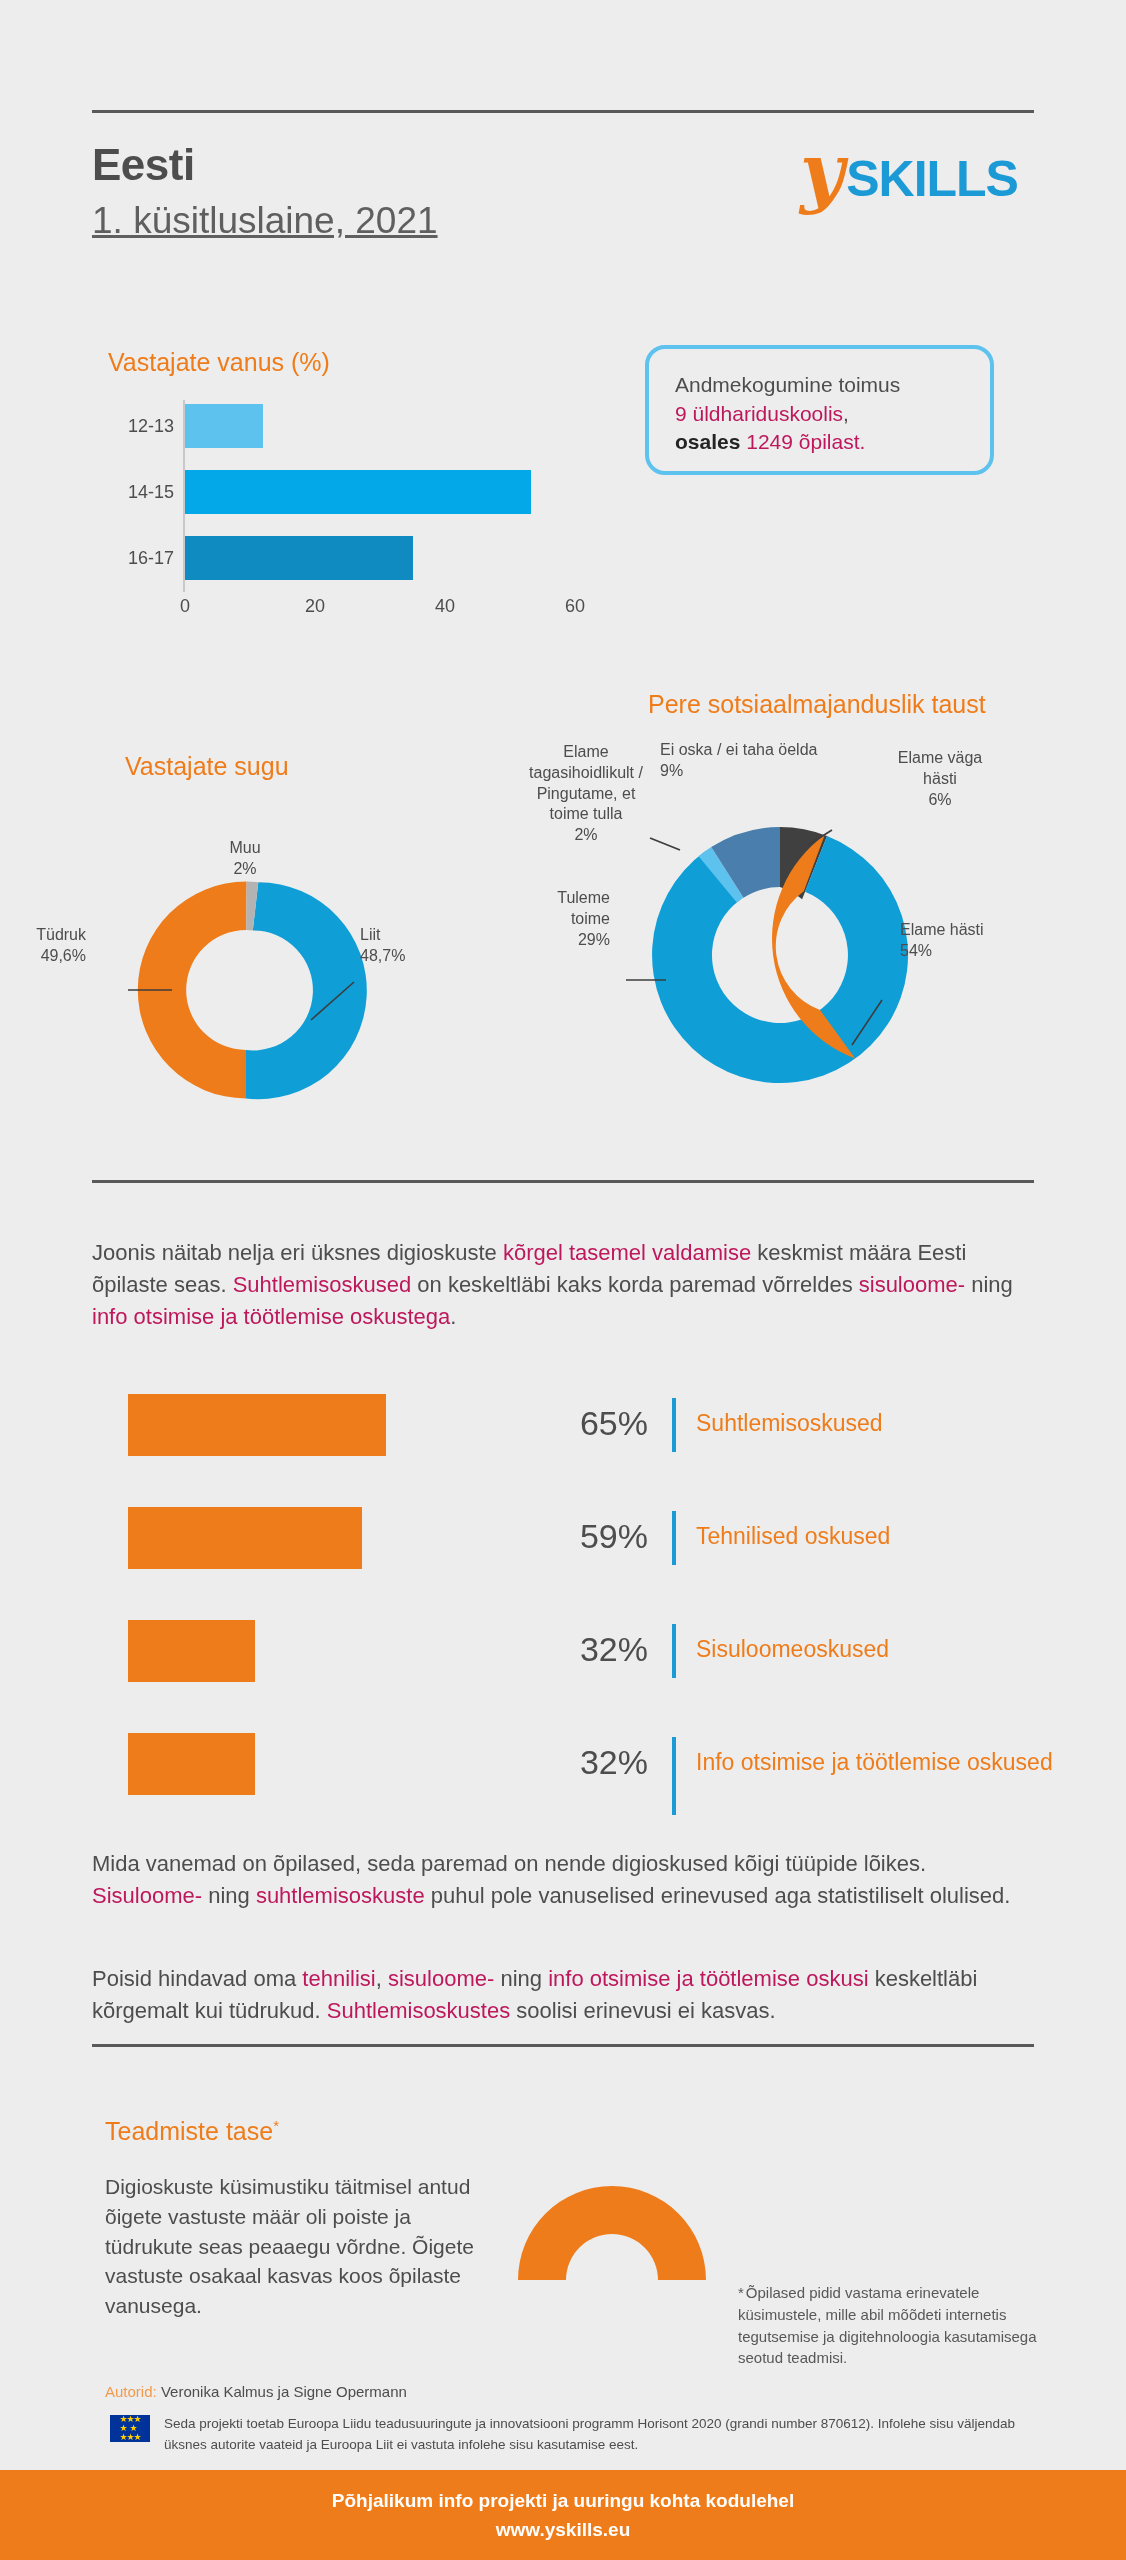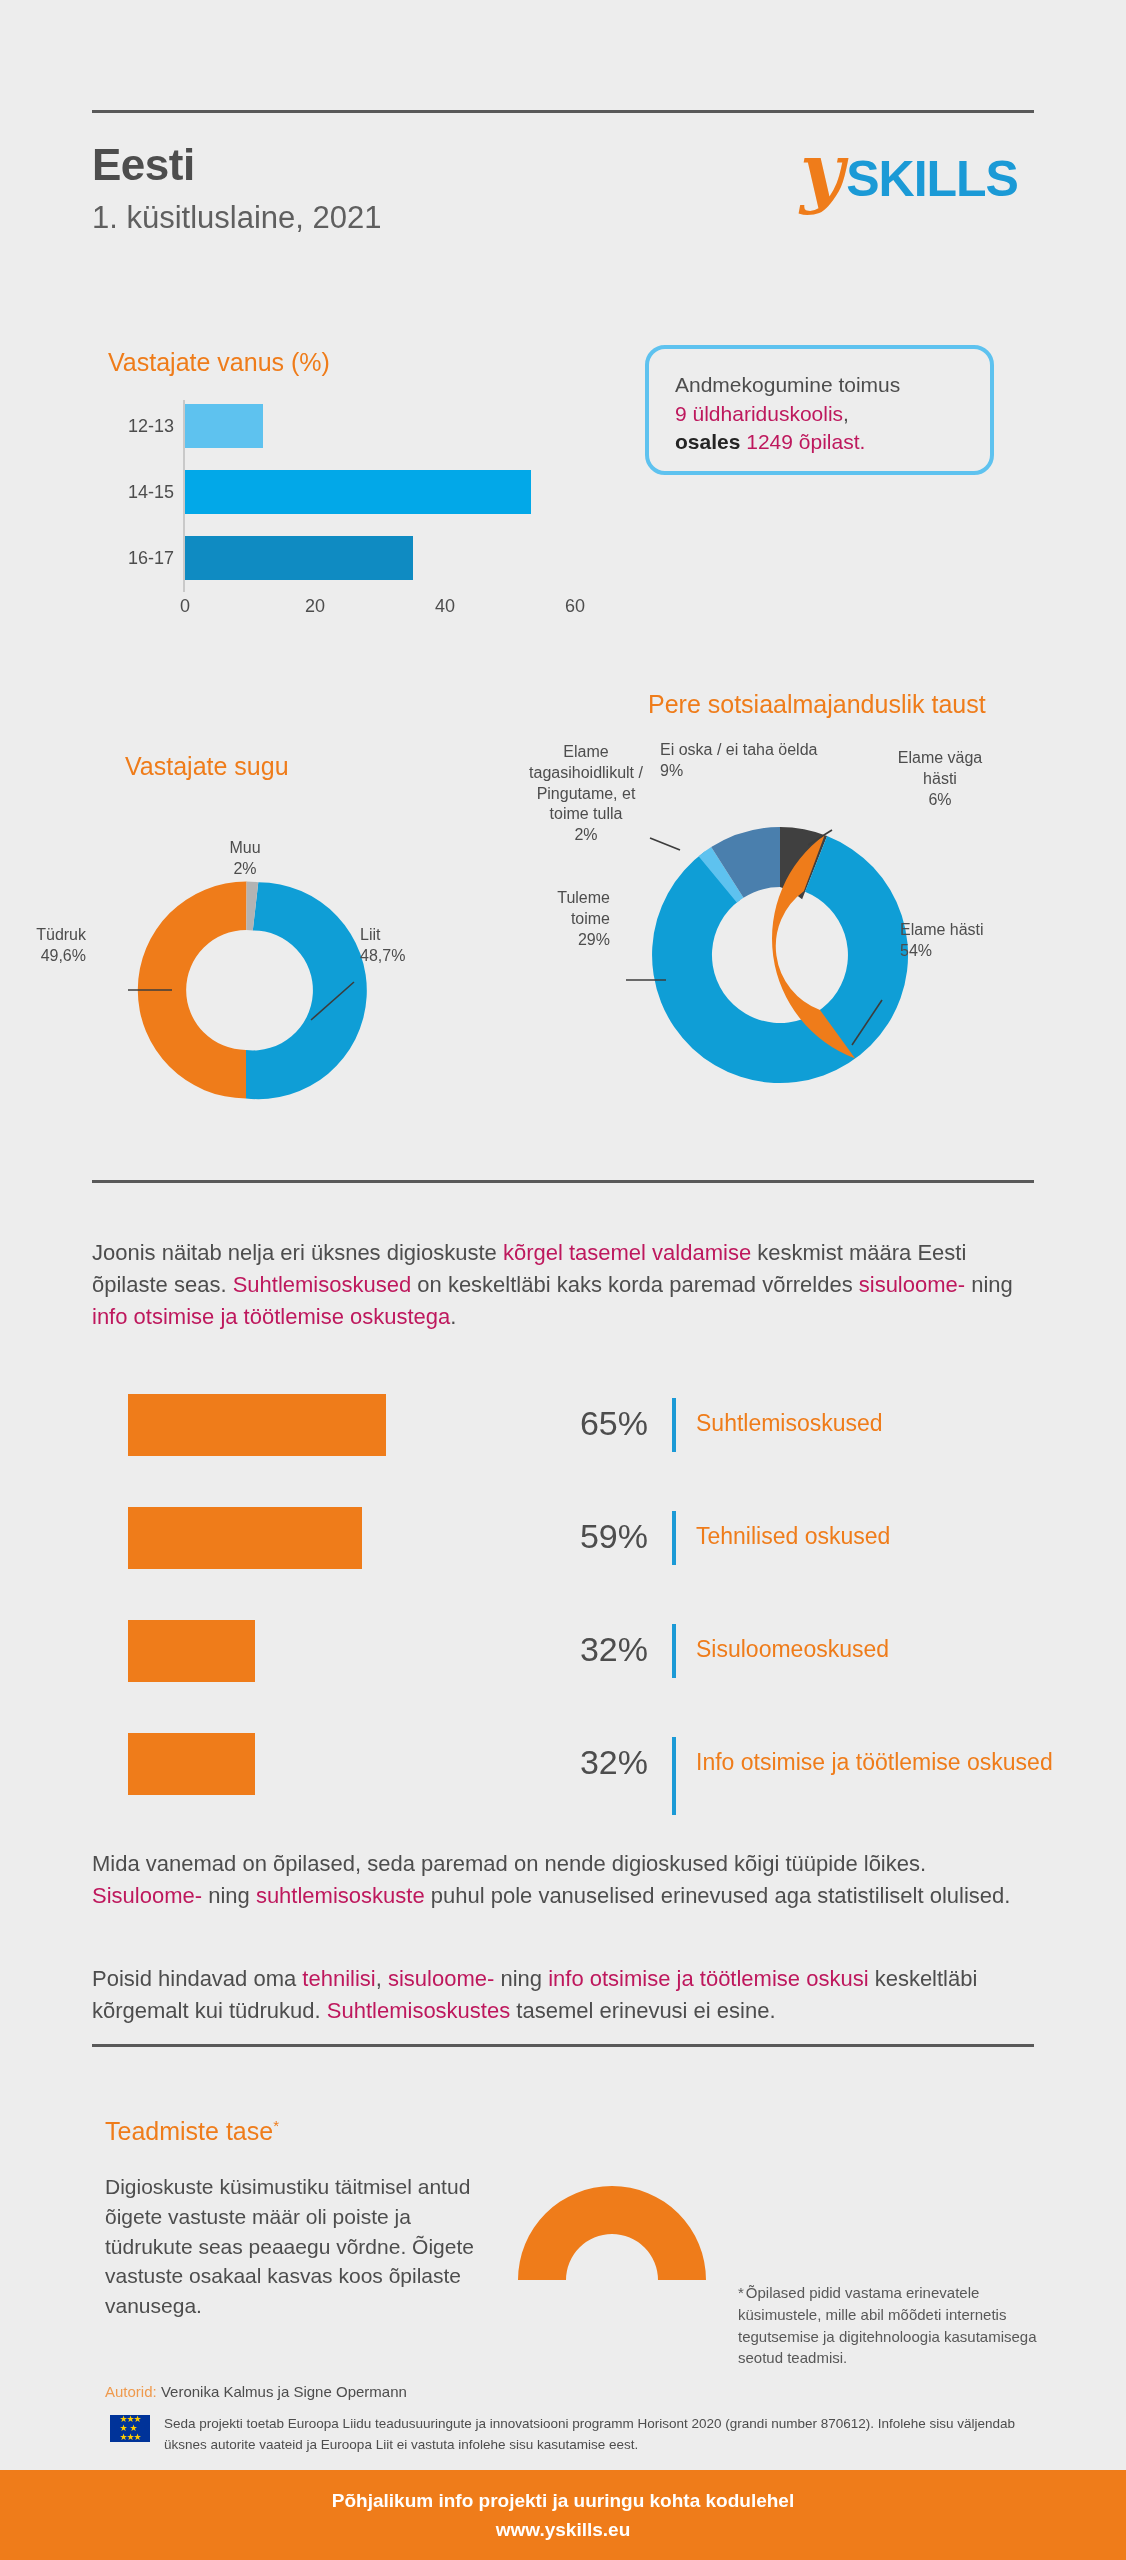--- a/index.html
+++ b/index.html
@@ -28,21 +28,21 @@
 
   
   #hdr-rule { left: 92px; top: 110px; width: 942px; }
   #title {
     position: absolute; left: 92px; top: 140px;
     font-size: 44px; font-weight: bold; color: #4d4d4d;
     letter-spacing: -0.5px;
   }
   #subtitle {
     position: absolute; left: 92px; top: 200px;
-    font-size: 31px; color: #5f5f5f; font-weight: normal;
+    font-size: 37px; color: #5f5f5f; font-weight: normal; text-decoration: underline;
   }
   #logo {
     position: absolute; left: 800px; top: 140px;
     height: 70px; display: flex; align-items: baseline;
   }
   #logo .y {
     font-family: "DejaVu Serif", serif;
     font-style: italic; font-size: 76px; font-weight: bold;
     color: #ef7c1a; line-height: 0.8; margin-right: 2px;
     transform: translateY(2px);
@@ -351,21 +351,21 @@
       <div class="slabel">Info otsimise ja töötlemise oskused</div>
     </div>
 
   </div>
 
   <div class="para" style="top:1848px;">
     <span>Mida vanemad on õpilased, seda paremad on nende digioskused kõigi tüüpide lõikes. </span><span class="orange">Sisuloome-</span><span> ning </span><span class="orange">suhtlemisoskuste</span><span> puhul pole vanuselised erinevused aga statistiliselt olulised.</span>
   </div>
 
   <div class="para" style="top:1963px;">
-    <span>Poisid hindavad oma </span><span class="orange">tehnilisi</span><span>, </span><span class="orange">sisuloome-</span><span> ning </span><span class="orange">info otsimise ja töötlemise oskusi</span><span> keskeltläbi kõrgemalt kui tüdrukud. </span><span class="orange">Suhtlemisoskustes</span><span> tasemel erinevusi ei esine.</span>
+    <span>Poisid hindavad oma </span><span class="orange">tehnilisi</span><span>, </span><span class="orange">sisuloome-</span><span> ning </span><span class="orange">info otsimise ja töötlemise oskusi</span><span> keskeltläbi kõrgemalt kui tüdrukud. </span><span class="orange">Suhtlemisoskustes</span><span> soolisi erinevusi ei kasvas.</span>
   </div>
 
   <div class="rule" id="rule3"></div>
 
   <div id="teadmiste-title">
     <span>Teadmiste tase</span><sup>*</sup>
   </div>
   <div id="teadmiste-body">Digioskuste küsimustiku täitmisel antud õigete vastuste määr oli poiste ja tüdrukute seas peaaegu võrdne. Õigete vastuste osakaal kasvas koos õpilaste vanusega.</div>
 
   <svg id="gauge" width="200" height="124" viewBox="0 0 200 124">

